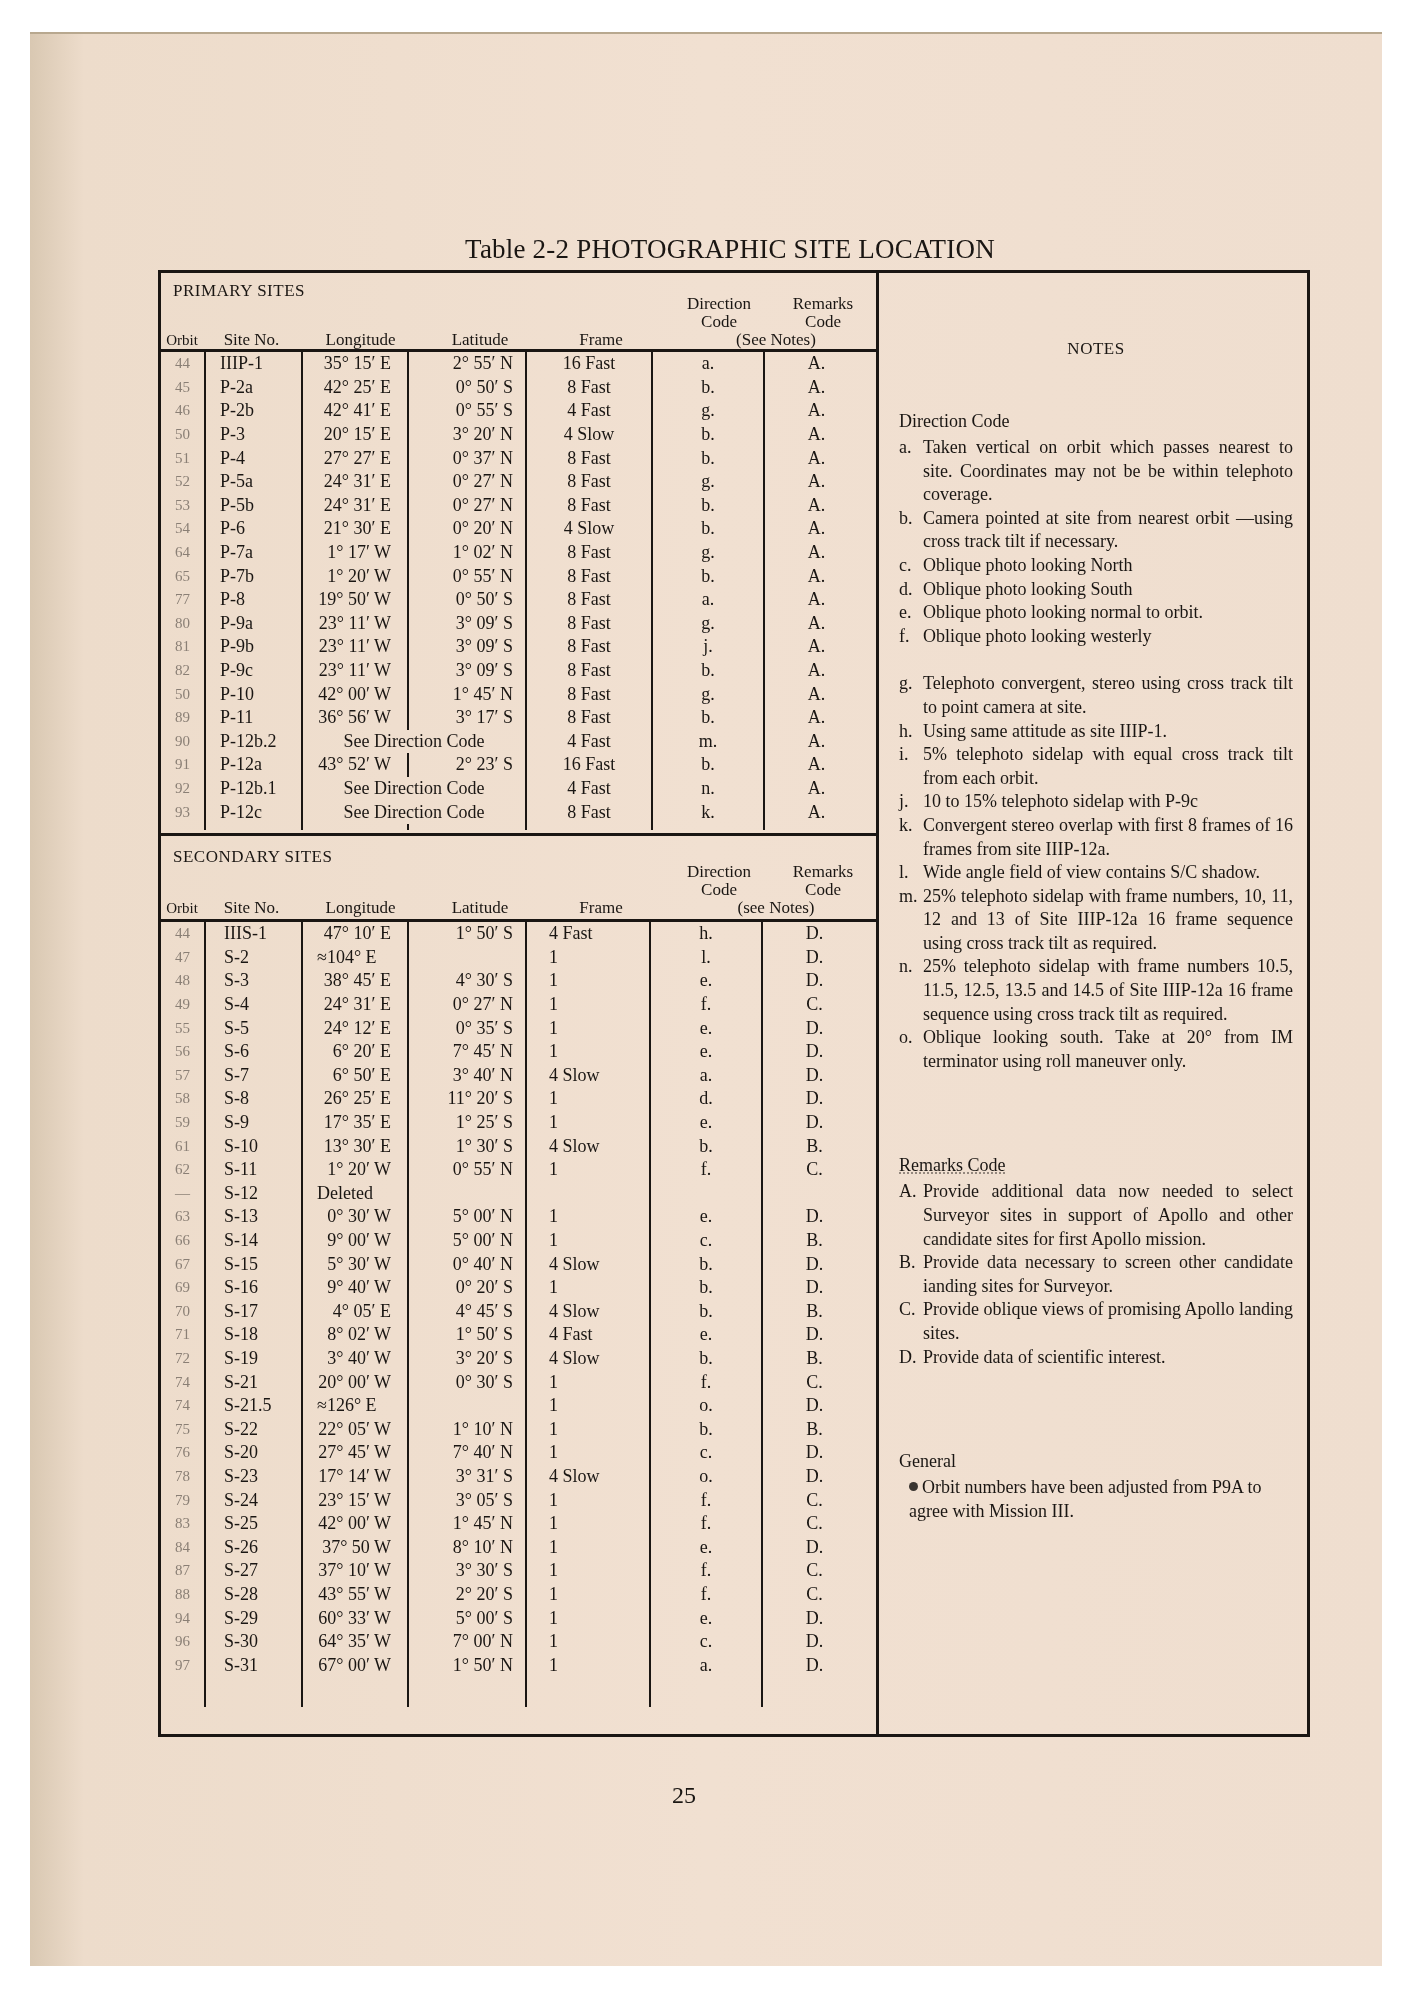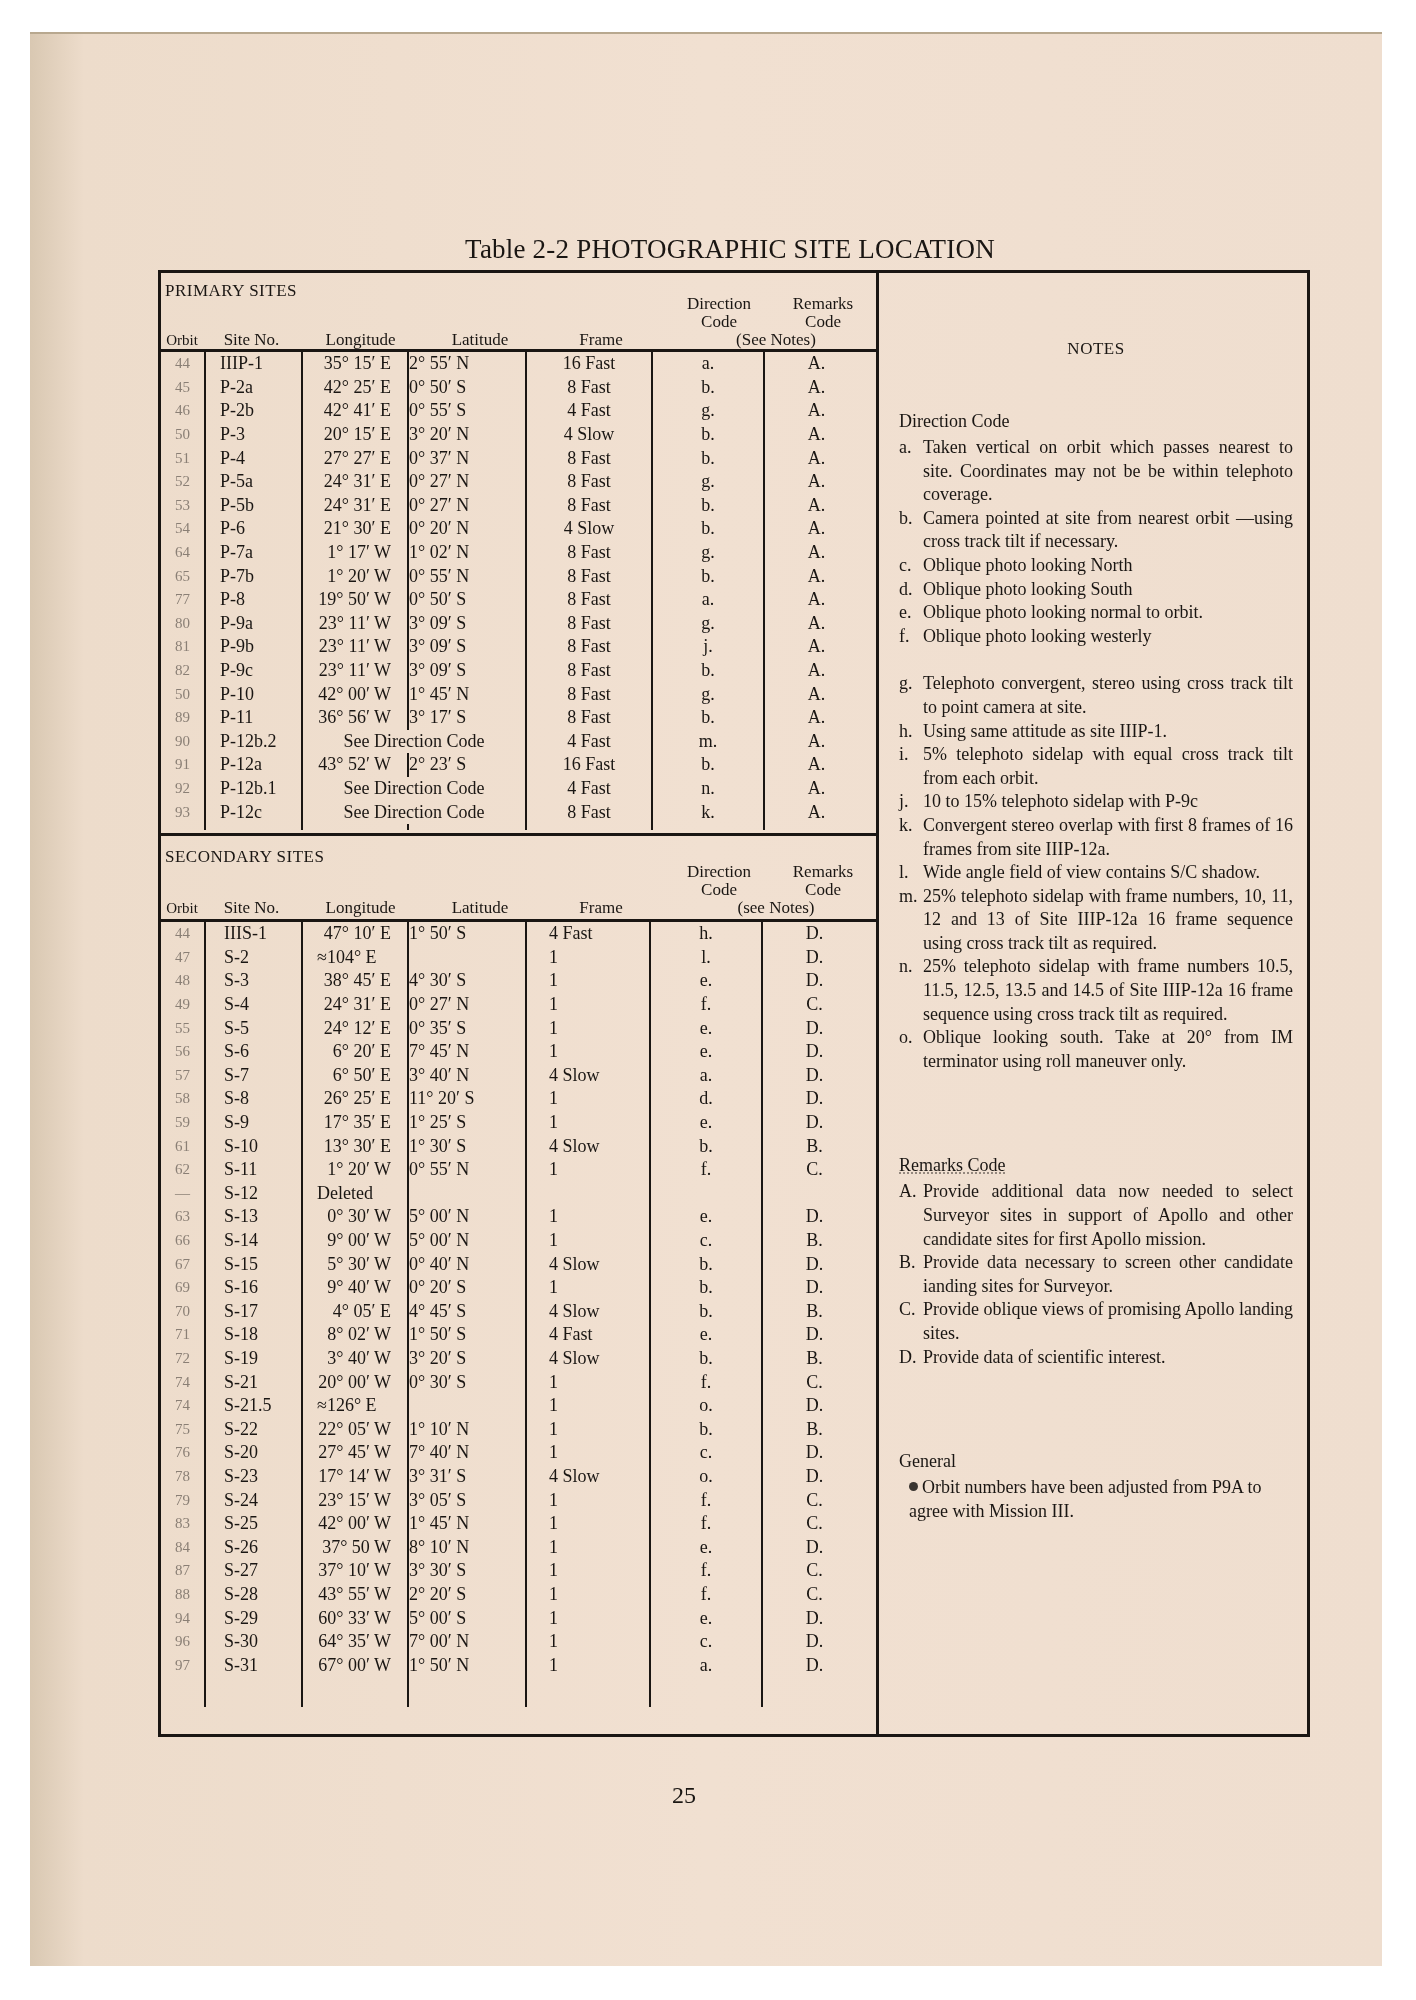--- a/index.html
+++ b/index.html
@@ -16,29 +16,29 @@
     position: absolute; left: 400px; top: 200px; width: 600px; text-align: center;
     font-size: 27px; letter-spacing: 0.2px; white-space: nowrap;
   }
   .frame {
     position: absolute; left: 128px; top: 236px; width: 1152px; height: 1467px;
     border: 3px solid #1a1613; box-sizing: border-box;
   }
   .left { position: absolute; left: 0; top: 0; width: 718px; height: 100%; border-right: 3px solid #1a1613; box-sizing: border-box; }
   .right { position: absolute; left: 718px; top: 0; right: 0; height: 100%; padding: 0 14px 0 20px; box-sizing: border-box; }
 
-  .section-title { position: absolute; left: 4px; font-size: 17px; letter-spacing: 0.5px; }
+  .section-title { position: absolute; left: 12px; font-size: 17px; letter-spacing: 0.5px; }
   .hdr { position: absolute; font-size: 17px; text-align: center; line-height: 18px; }
   .hdr-line { position: absolute; left: 0; width: 718px; border-top: 3px solid #1a1613; }
   table.rows { position: absolute; left: 0; border-collapse: collapse; font-size: 18px; }
   table.rows td { padding: 0; height: 23.6px; line-height: 23px; text-align: center; white-space: nowrap; }
   table.rows td.orbit { width: 43px; color: #8a7f75; font-size: 15px; }
   table.rows td.site { width: 97px; text-align: left; padding-left: 14px; box-sizing: border-box; border-left: 2px solid #1a1613; margin-left: 32px; }
   table.rows td.lon { width: 106px; border-left: 2px solid #1a1613; text-align: right; padding-right: 16px; box-sizing: border-box; }
-  table.rows td.lat { width: 118px; border-left: 2px solid #1a1613; text-align: left; padding-right: 12px; box-sizing: border-box; margin-top: 12px; }
+  table.rows td.lat { width: 118px; border-left: 2px solid #1a1613; text-align: right; padding-right: 12px; box-sizing: border-box; margin-top: 12px; }
   table.rows td.frm { width: 124px; border-left: 2px solid #1a1613; }
   table.rows td.dir { width: 110px; border-left: 2px solid #1a1613; }
   table.rows td.rem { width: 103px; border-left: 2px solid #1a1613; }
   table.rows td.span { text-align: center; padding: 0; border-left: 2px solid #1a1613; }
   .sec table.rows td.frm { text-align: left; padding-left: 22px; box-sizing: border-box; }
   .sec table.rows td.site { padding-left: 18px; }
   .divider { position: absolute; left: 0; width: 718px; border-top: 3px solid #1a1613; }
 
   .notes-title { text-align: center; font-size: 17px; margin-top: 66px; letter-spacing: 0.5px; }
   .notes-h { font-size: 18px; margin-top: 52px; margin-bottom: 4px; }

